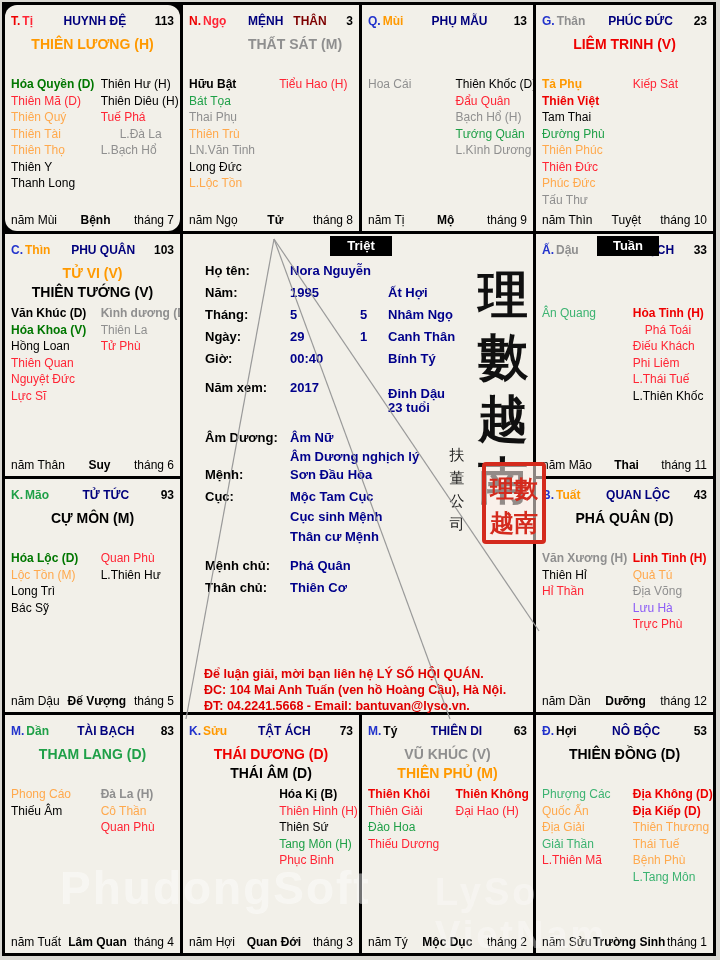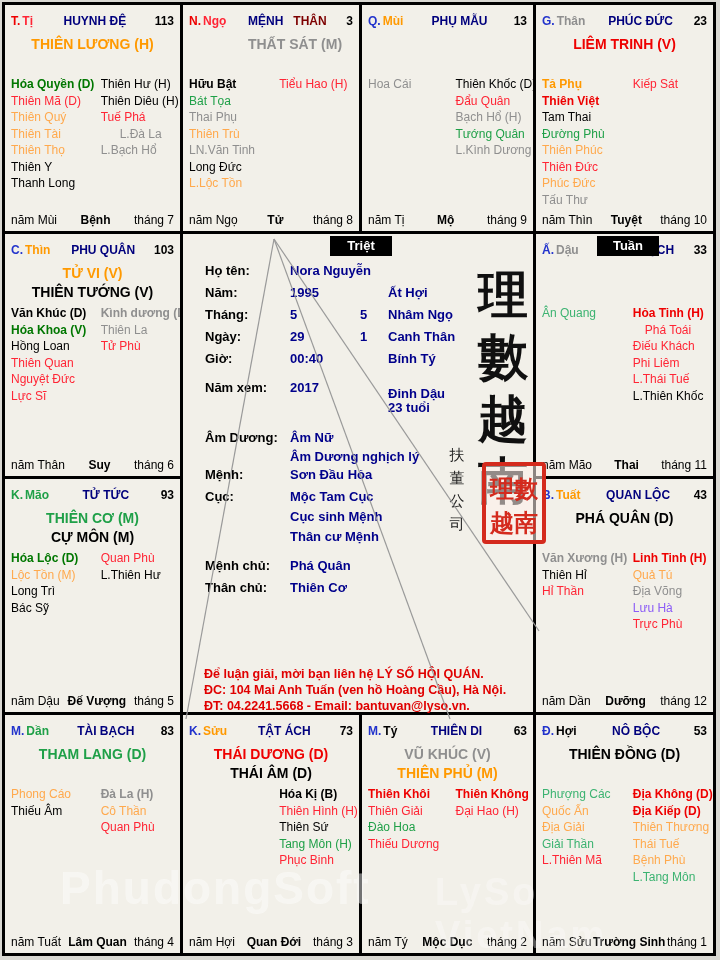--- a/index.html
+++ b/index.html
@@ -42,21 +42,21 @@
   .seal span{width:52px;display:block;}
   .contact{position:absolute;z-index:2;left:21px;font-size:12.5px;font-weight:bold;color:#e00000;white-space:nowrap;}
   .wm{position:absolute;z-index:4;font-weight:bold;color:#ffffff;pointer-events:none;}
   .wm-l{left:55px;top:856px;font-size:46px;opacity:.45;letter-spacing:2px;}
   .wm-r{left:430px;top:866px;font-size:38px;opacity:.32;letter-spacing:3px;}
 </style>
 </head>
 <body>
 
 <div class="board" id="board">
-  <div class="cell" style="grid-area: 1 / 1;">
+  <div class="cell" style="grid-area: 1 / 1; border-radius: 12px;">
       <div class="head">
         <span class="canchi"><span style="color: rgb(238, 0, 0); font-weight: bold;">T.</span><span style="color: rgb(255, 37, 53); font-weight: bold;">Tị</span></span>
         <span class="palace"><span class="pseg" style="color: rgb(0, 0, 125); font-weight: bold;">HUYNH ĐỆ</span></span>
         <span class="num" style="color: rgb(0, 0, 0); font-weight: bold;">113</span>
       </div>
       <div class="mains">
         <div class="mline" style="color: rgb(255, 153, 0);">THIÊN LƯƠNG (H)</div>
       </div>
       <div class="cols">
         <div class="col l">
@@ -155,21 +155,21 @@
           <div class="star" style="color: rgb(255, 37, 53);">Thiên Đức</div>
           <div class="star" style="color: rgb(255, 169, 77);">Phúc Đức</div>
           <div class="star" style="color: rgb(143, 143, 143);">Tấu Thư</div>
         </div>
         <div class="col r">
           <div class="star" style="color: rgb(255, 37, 53);">Kiếp Sát</div>
         </div>
       </div>
       <div class="foot">
         <span class="fy" style="color: rgb(0, 0, 0);">năm Thìn</span>
-        <span class="fp" style="color: rgb(0, 0, 0); font-weight: bold; text-align: center;">Tuyệt</span>
+        <span class="fp" style="color: rgb(0, 0, 0); font-weight: normal; text-align: center;">Tuyệt</span>
         <span class="fm" style="color: rgb(0, 0, 0);">tháng 10</span>
       </div>
     </div>
     <div class="cell" style="grid-area: 2 / 1;">
       <div class="head">
         <span class="canchi"><span style="color: rgb(34, 51, 204); font-weight: bold;">C.</span><span style="color: rgb(255, 153, 0); font-weight: bold;">Thìn</span></span>
         <span class="palace"><span class="pseg" style="color: rgb(0, 0, 125); font-weight: bold;">PHU QUÂN</span></span>
         <span class="num" style="color: rgb(0, 0, 0); font-weight: bold;">103</span>
       </div>
       <div class="mains">
@@ -223,21 +223,20 @@
         <span class="fm" style="color: rgb(0, 0, 0);">tháng 11</span>
       </div>
     </div>
     <div class="cell" style="grid-area: 3 / 1;">
       <div class="head">
         <span class="canchi"><span style="color: rgb(31, 160, 72); font-weight: bold;">K.</span><span style="color: rgb(31, 160, 72); font-weight: bold;">Mão</span></span>
         <span class="palace"><span class="pseg" style="color: rgb(0, 0, 125); font-weight: bold;">TỬ TỨC</span></span>
         <span class="num" style="color: rgb(0, 0, 0); font-weight: bold;">93</span>
       </div>
       <div class="mains">
-        <div class="mline" style="color: rgb(31, 160, 72);">THIÊN CƠ (M)</div>
         <div class="mline" style="color: rgb(0, 0, 0);">CỰ MÔN (M)</div>
       </div>
       <div class="cols">
         <div class="col l">
           <div class="star" style="color: rgb(1, 119, 1); font-weight: bold;">Hóa Lộc (D)</div>
           <div class="star" style="color: rgb(255, 169, 77);">Lộc Tồn (M)</div>
           <div class="star" style="color: rgb(0, 0, 0);">Long Trì</div>
           <div class="star" style="color: rgb(0, 0, 0);">Bác Sỹ</div>
         </div>
         <div class="col r">

